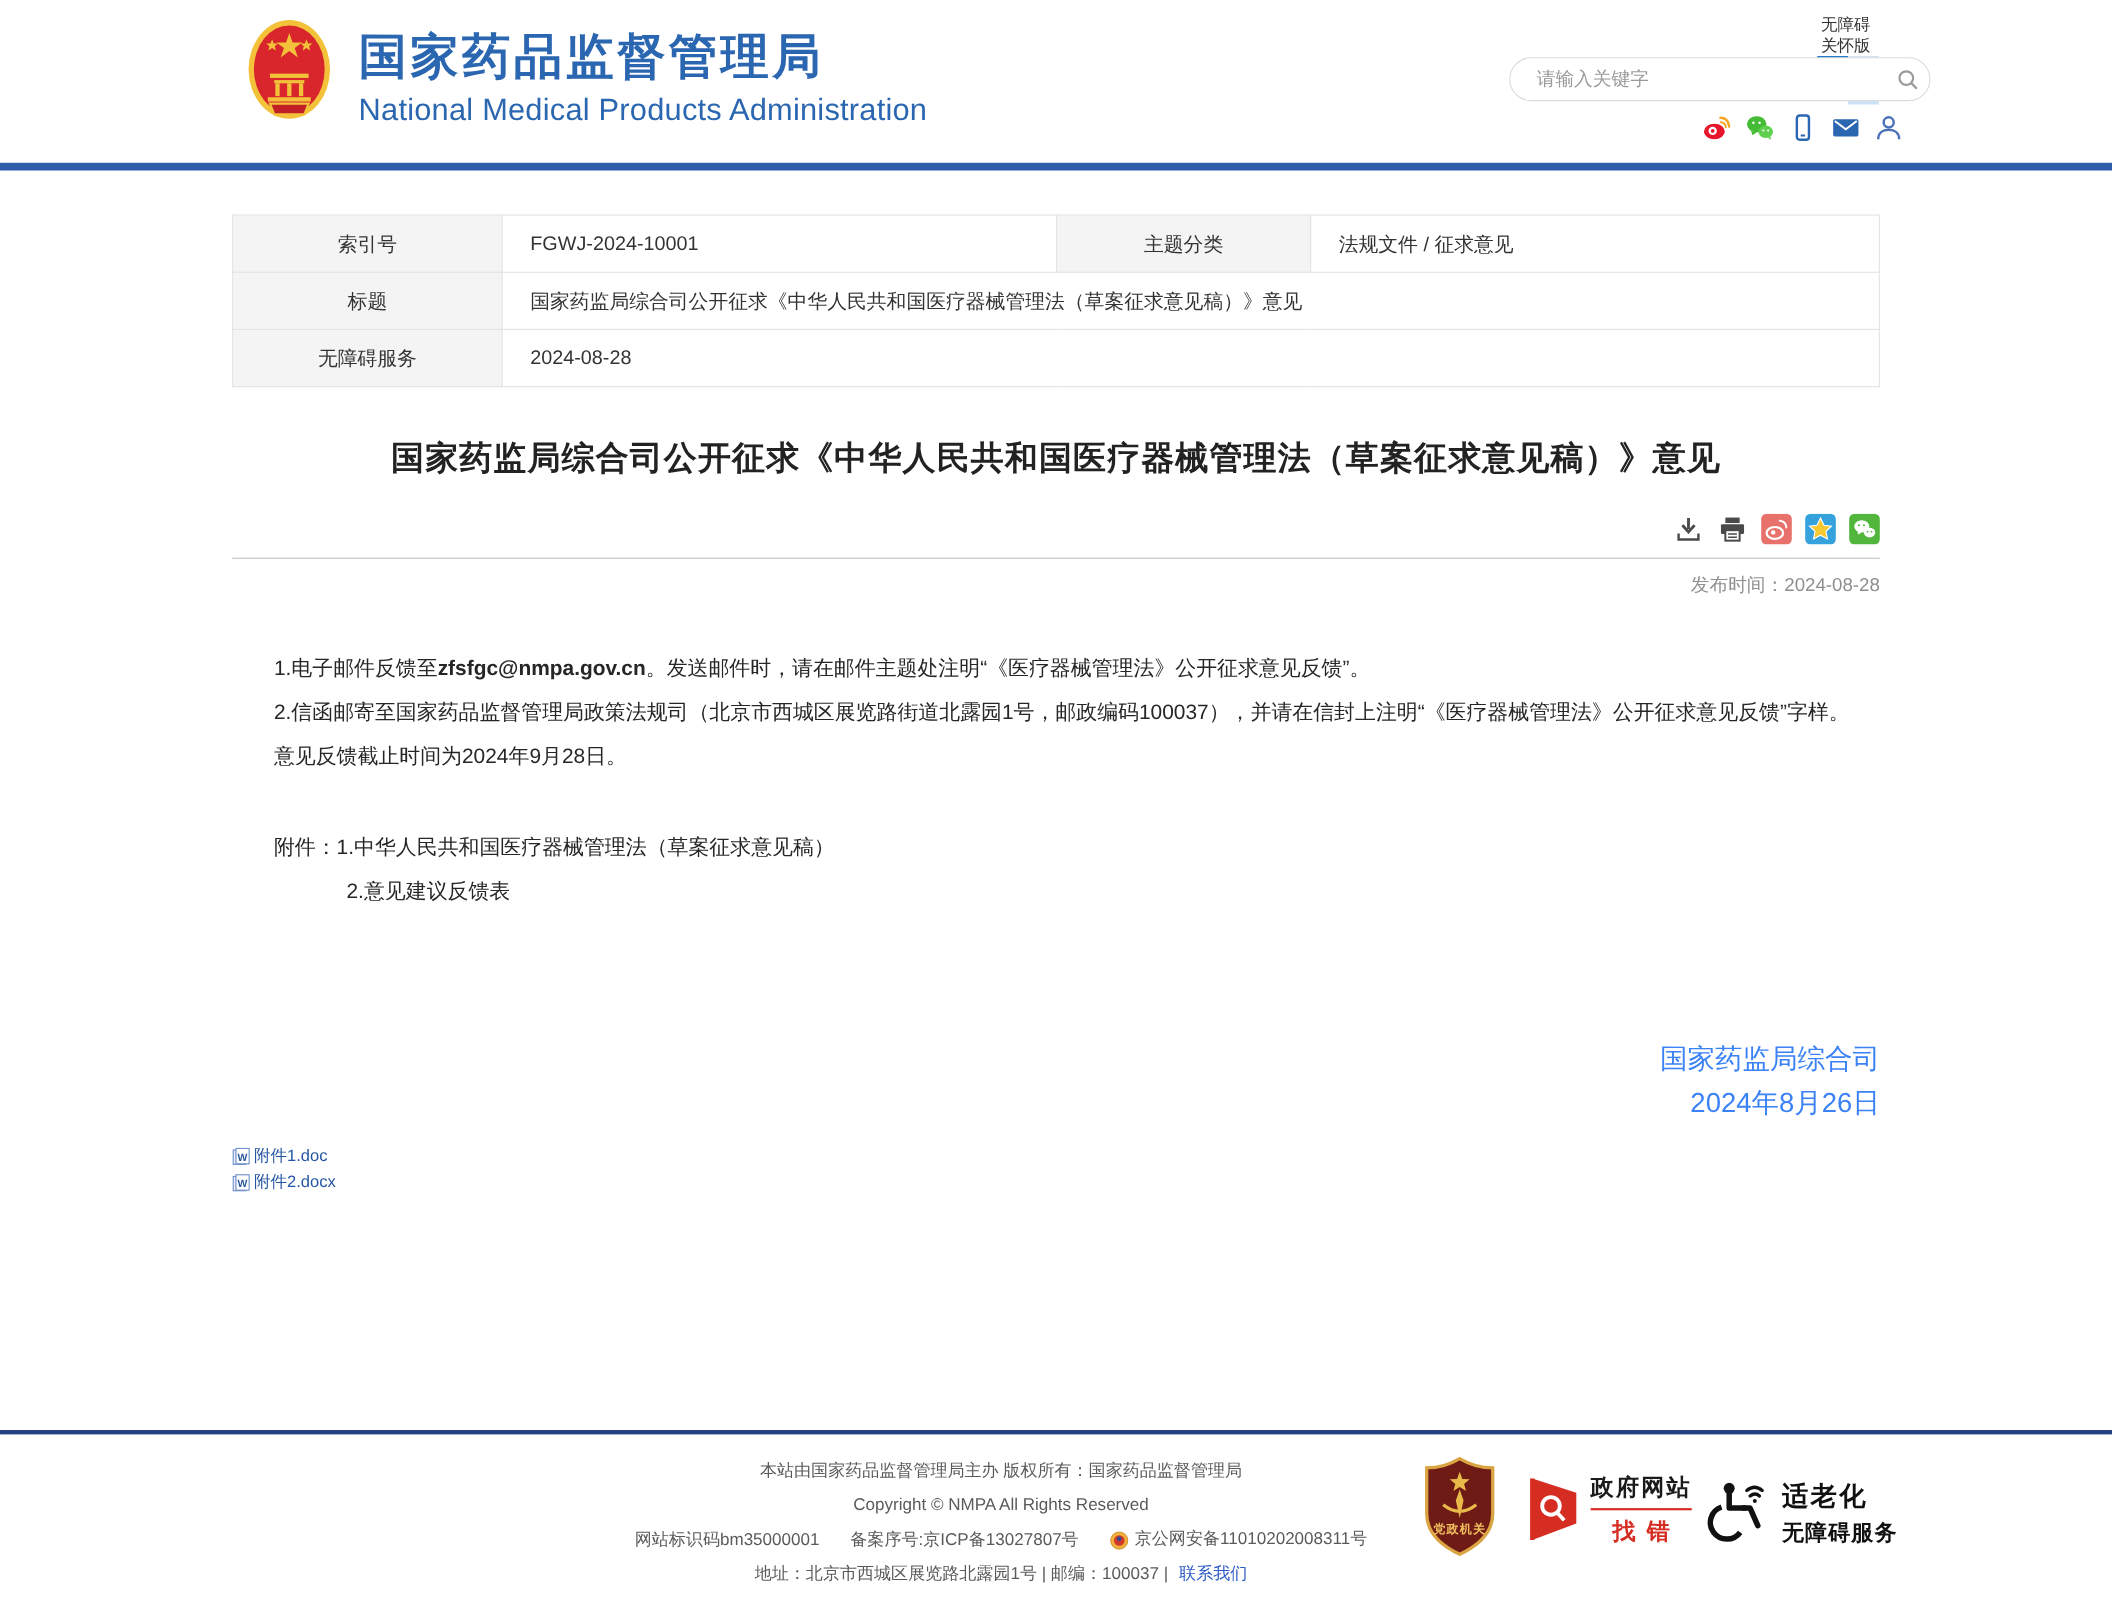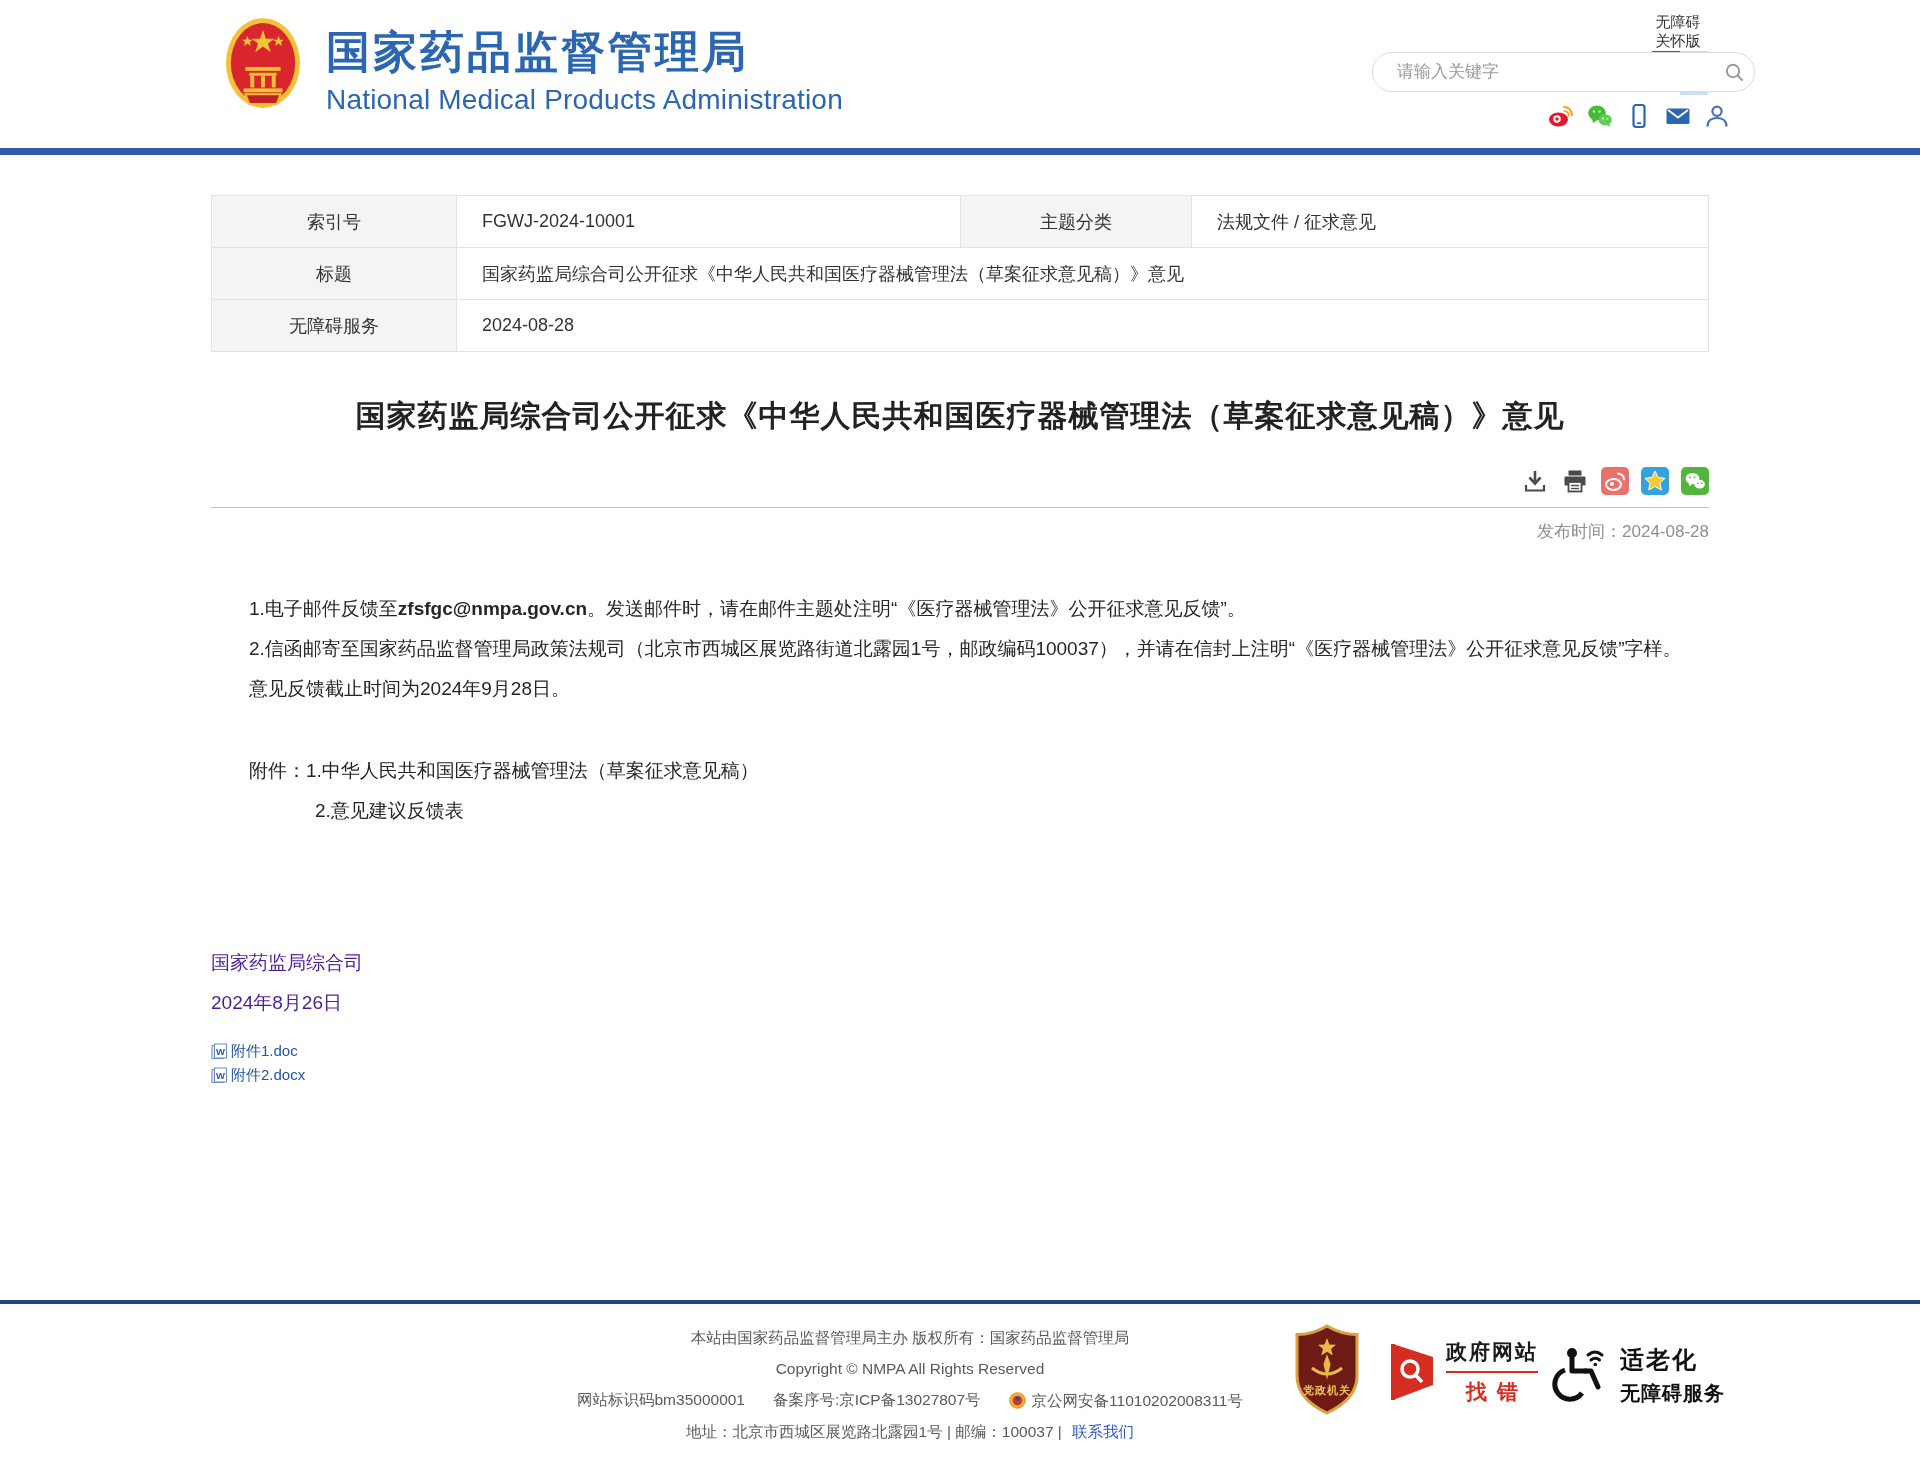--- a/index.html
+++ b/index.html
@@ -49,21 +49,21 @@
   .pubtime { margin-top:12px; text-align:right; font-size:17px; color:#8f8f8f; }
 
   .body-text { margin-top:46px; font-size:19px; line-height:40px; color:#262626; text-align:justify; }
   .body-text p { text-indent:2em; }
   .email { font-weight:bold; }
 
   .attach-block { margin-top:42px; font-size:19px; line-height:40px; color:#262626; }
   .attach-line1 { padding-left:38px; }
   .attach-line2 { padding-left:104px; }
 
-  .signature { margin-top:112px; text-align:left; font-size:19px; line-height:40px; color:#4c1d95; }
+  .signature { margin-top:112px; text-align:right; font-size:25px; line-height:40px; color:#3b82f6; }
 
   .files { margin-top:16px; font-size:15px; line-height:24px; }
   .file-row { display:flex; align-items:center; gap:3px; }
   .file-link { color:#2456a4; text-decoration:none; cursor:pointer; }
 
   
   .footer { position:absolute; top:1300px; left:0; width:1920px; height:176px; border-top:4px solid #24427f; background:#fff; }
   .footer-text { position:absolute; left:360px; top:24px; width:1100px; text-align:center; font-size:15.5px; color:#5a5a5a; }
   .footer-text .f-line { margin-bottom:11px; line-height:20px; }
   .f-inline { display:inline-flex; align-items:center; gap:6px; vertical-align:middle; }

